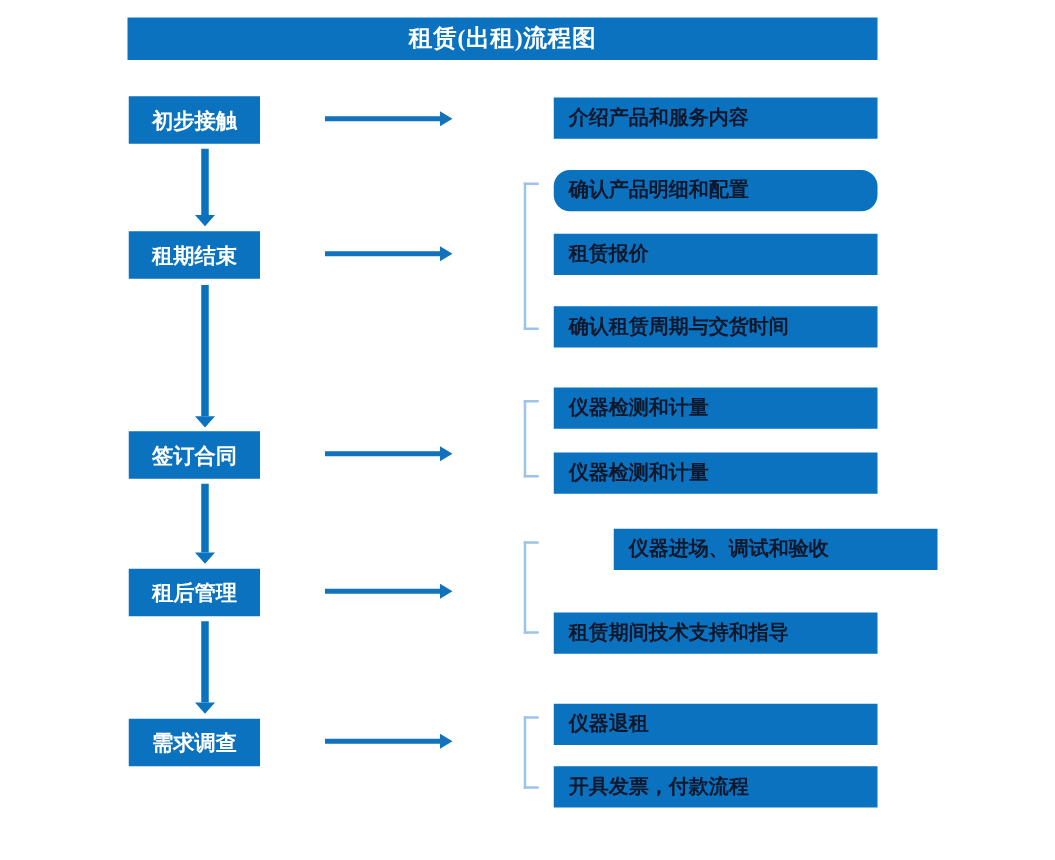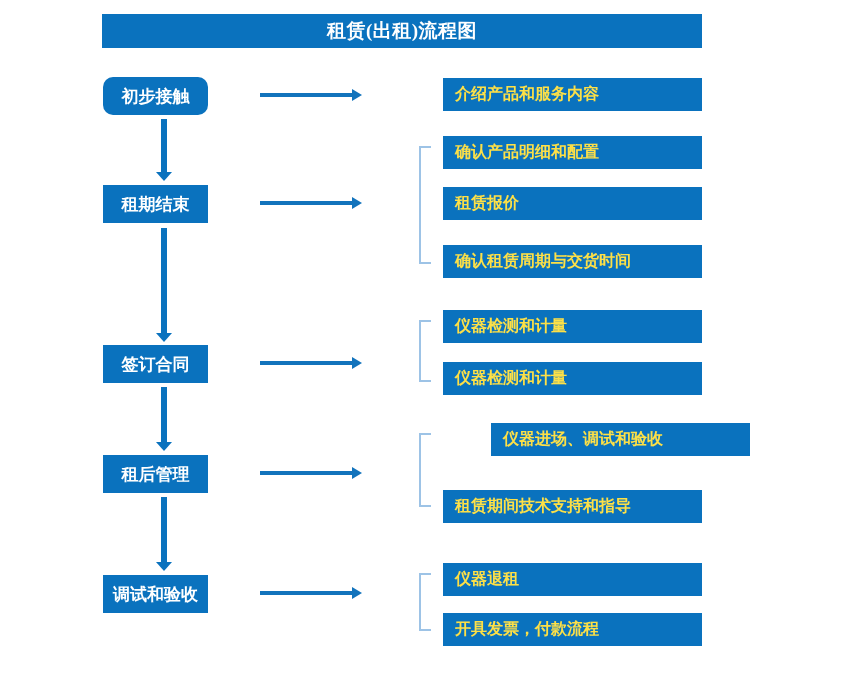--- a/index.html
+++ b/index.html
@@ -28,21 +28,21 @@
     color:#ffffff;font-size:17px;font-weight:bold;
   }
 
   .detail-box{
     position:absolute;
     left:443px;width:259px;height:33px;
     background:#0A72BE;
     display:flex;align-items:center;
     padding-left:12px;
     box-sizing:border-box;
-    color:#fde047;font-size:16px;font-weight:bold;
+    color:#0f172a;font-size:16px;font-weight:bold;
     white-space:nowrap;
   }
 
   
   .v-arrow{position:absolute;left:156px;width:16px;}
   .v-arrow .shaft{
     position:absolute;left:5px;top:0;width:6px;
     background:#0A72BE;
   }
   .v-arrow .head{
@@ -76,25 +76,25 @@
   }
 </style>
 </head>
 <body>
 
 <div id="canvas">
 
   <div class="title-bar">租赁(出租)流程图</div>
 
   <div id="stage-layer">
-      <div class="stage-box" style="top: 77px; border-radius: 10px;">初步接触</div>
+      <div class="stage-box" style="top: 77px;">初步接触</div>
       <div class="stage-box" style="top: 185px;">租期结束</div>
       <div class="stage-box" style="top: 345px;">签订合同</div>
       <div class="stage-box" style="top: 455px;">租后管理</div>
-      <div class="stage-box" style="top: 575px;">调试和验收</div>
+      <div class="stage-box" style="top: 575px;">需求调查</div>
     </div>
   <div id="varrow-layer">
       <div class="v-arrow" style="top: 119px; height: 62px;">
         <div class="shaft" style="height: 53px;"></div>
         <div class="head" style="top: 53px;"></div>
       </div>
       <div class="v-arrow" style="top: 228px; height: 114px;">
         <div class="shaft" style="height: 105px;"></div>
         <div class="head" style="top: 105px;"></div>
       </div>
@@ -130,21 +130,21 @@
       </div>
     </div>
   <div id="bracket-layer">
       <div class="bracket" style="top: 146px; height: 118px; left: 419px;"></div>
       <div class="bracket" style="top: 320px; height: 62px; left: 419px;"></div>
       <div class="bracket" style="top: 433px; height: 74px; left: 419px;"></div>
       <div class="bracket" style="top: 573px; height: 58px; left: 419px;"></div>
     </div>
   <div id="detail-layer">
       <div class="detail-box" style="top: 78px;">介绍产品和服务内容</div>
-      <div class="detail-box" style="top: 136px;">确认产品明细和配置</div>
+      <div class="detail-box" style="top: 136px; border-radius: 13px;">确认产品明细和配置</div>
       <div class="detail-box" style="top: 187px;">租赁报价</div>
       <div class="detail-box" style="top: 245px;">确认租赁周期与交货时间</div>
       <div class="detail-box" style="top: 310px;">仪器检测和计量</div>
       <div class="detail-box" style="top: 362px;">仪器检测和计量</div>
       <div class="detail-box" style="top: 423px; margin-left: 48px;">仪器进场、调试和验收</div>
       <div class="detail-box" style="top: 490px;">租赁期间技术支持和指导</div>
       <div class="detail-box" style="top: 563px;">仪器退租</div>
       <div class="detail-box" style="top: 613px; text-align: right;">开具发票，付款流程</div>
     </div>
 

